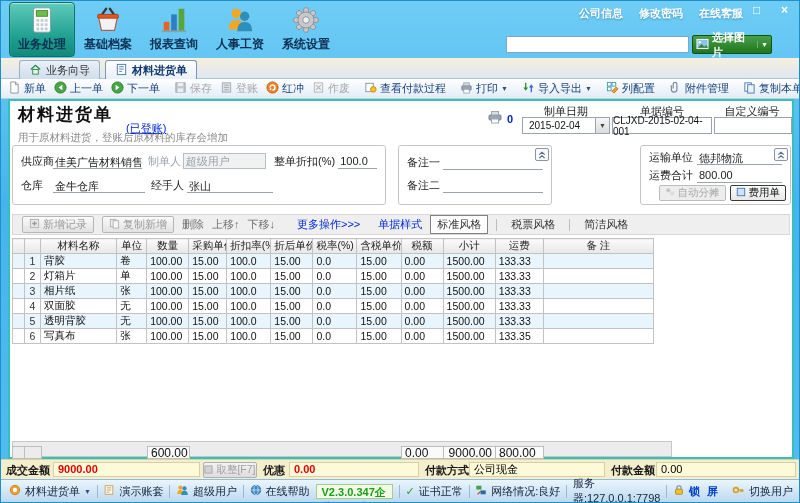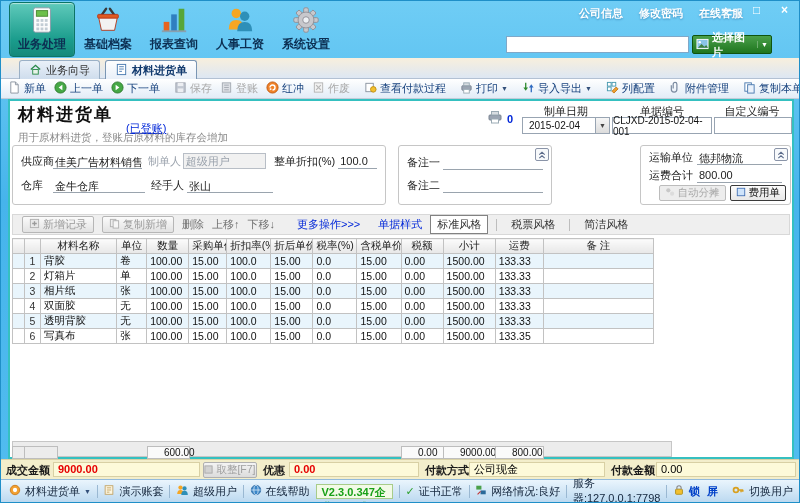--- a/index.html
+++ b/index.html
@@ -85,21 +85,21 @@
   .tablewrap{left:2px;top:137px;}
   table.items{border-collapse:collapse;table-layout:fixed;width:642px;font-size:10.5px;}
   table.items th,table.items td{border:1px solid #c2c2c2;padding:0 3px;height:13px;overflow:hidden;white-space:nowrap;}
   table.items th{background:linear-gradient(180deg,#fbfbfb,#e7e7e7);font-weight:normal;text-align:center;height:15px;color:#222;}
   table.items td{text-align:left;color:#111;background:#fff;}
   table.items tr.odd td{background:#e9f5fc;}
   table.items td.c1{text-align:center;color:#333;}
   
   .totals{left:2px;top:340px;width:660px;height:16px;background:#ececec;border:1px solid #c6c6c6;}
   .tot-box{position:absolute;top:4px;height:13px;border:1px solid #bdbdbd;background:#fafafa;
-    font-size:10px;line-height:12px;padding:0 16px;color:#111;}
+    font-size:12px;line-height:12px;padding:0 3px;color:#111;}
   
   .paystrip{position:absolute;left:0;top:458px;width:800px;height:20px;background:#f3eecb;border-top:1px solid #d9d2a6;}
   .paystrip>*{position:absolute;font-size:11px;}
   .plabel{top:3px;font-weight:bold;color:#1a1a1a;white-space:nowrap;}
   .pfield{top:2px;height:15px;background:#fdfad9;border:1px solid #d8d0a4;padding:0 4px;line-height:13px;}
   .red{color:#e60000;font-weight:bold;}
   .roundbtn{left:202px;top:2px;width:54px;height:16px;display:flex;align-items:center;justify-content:center;gap:3px;
     background:linear-gradient(180deg,#f4f4f4,#dcdcdc);border:1px solid #b0b0b0;border-radius:2px;
     color:#a0a0a0;font-size:10.5px;cursor:pointer;}
   

